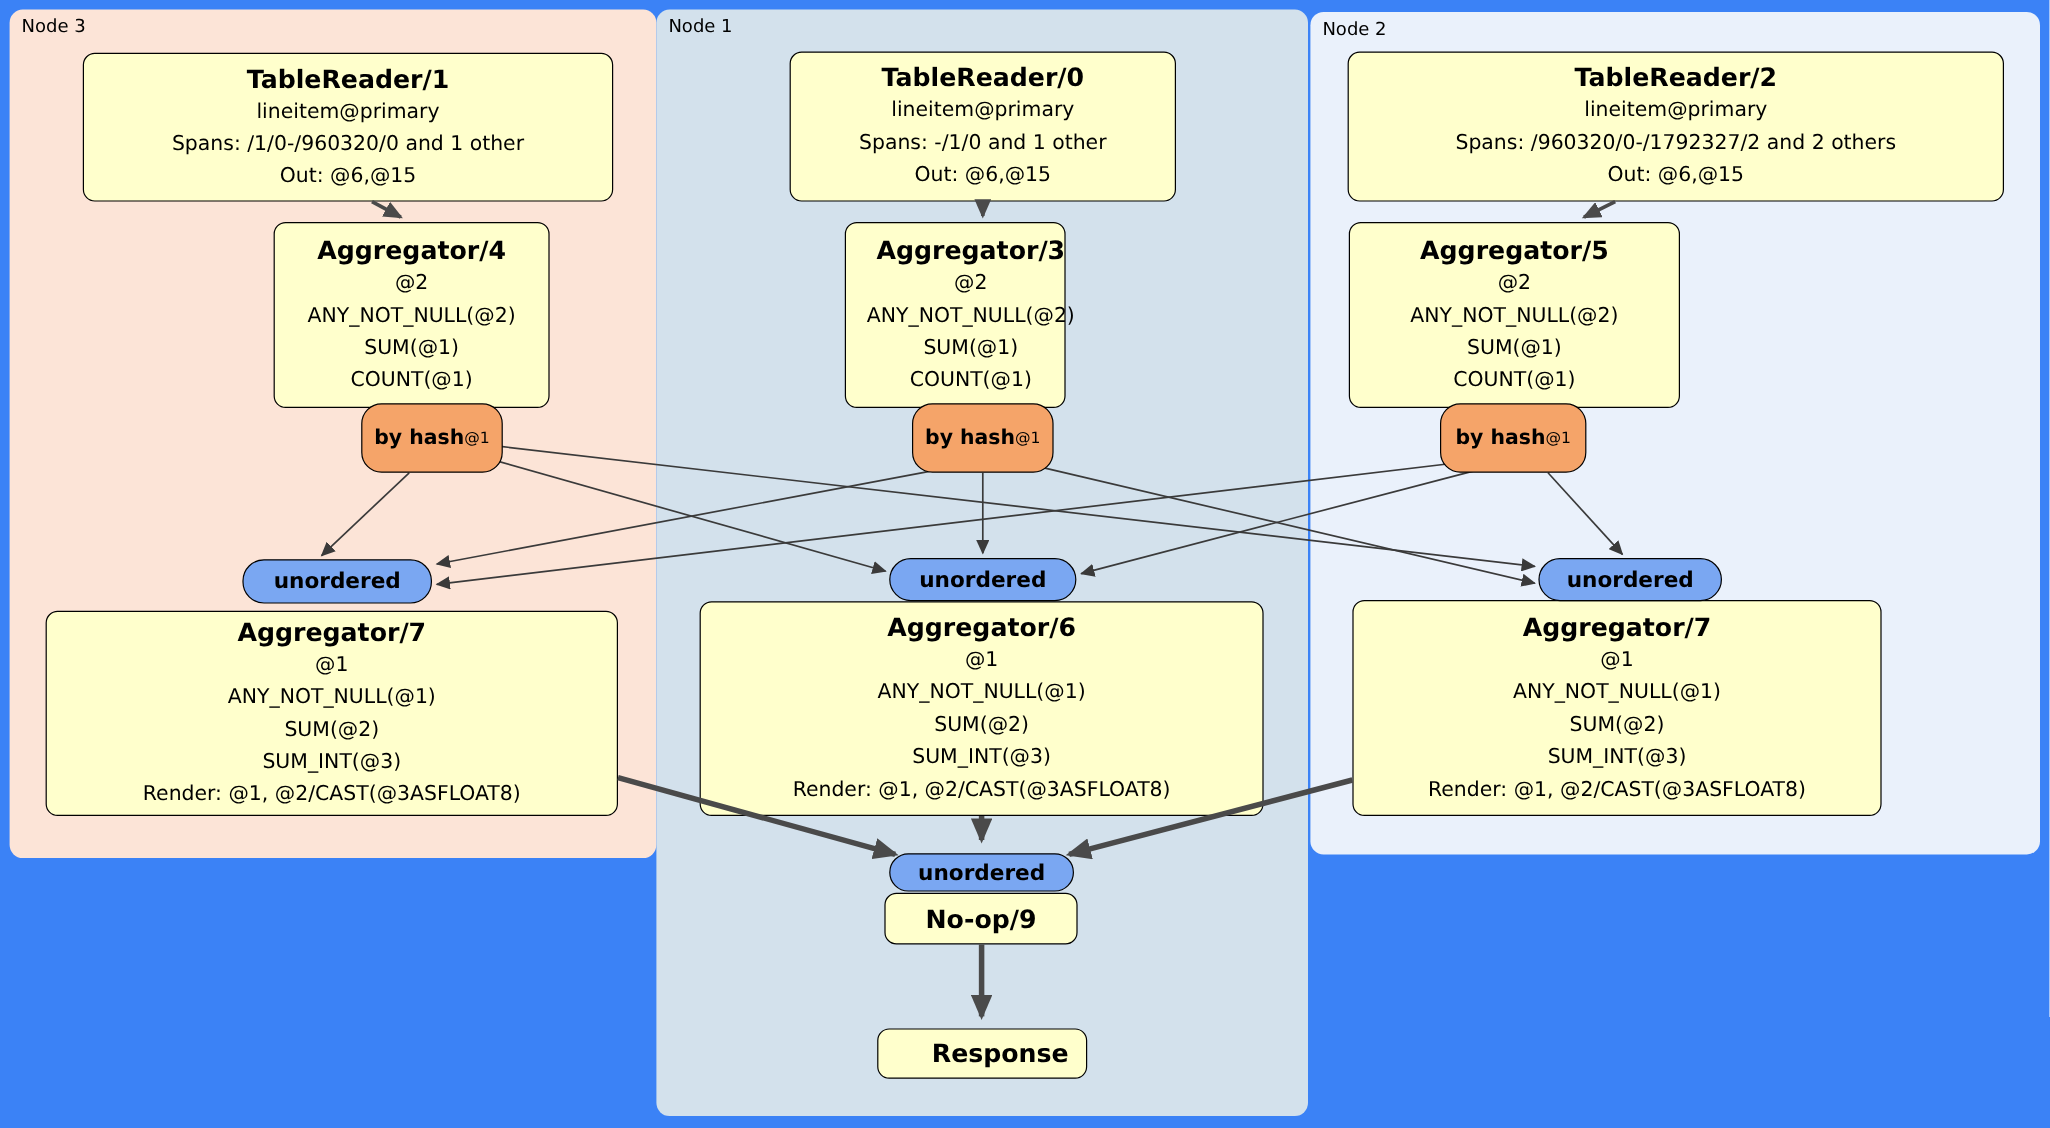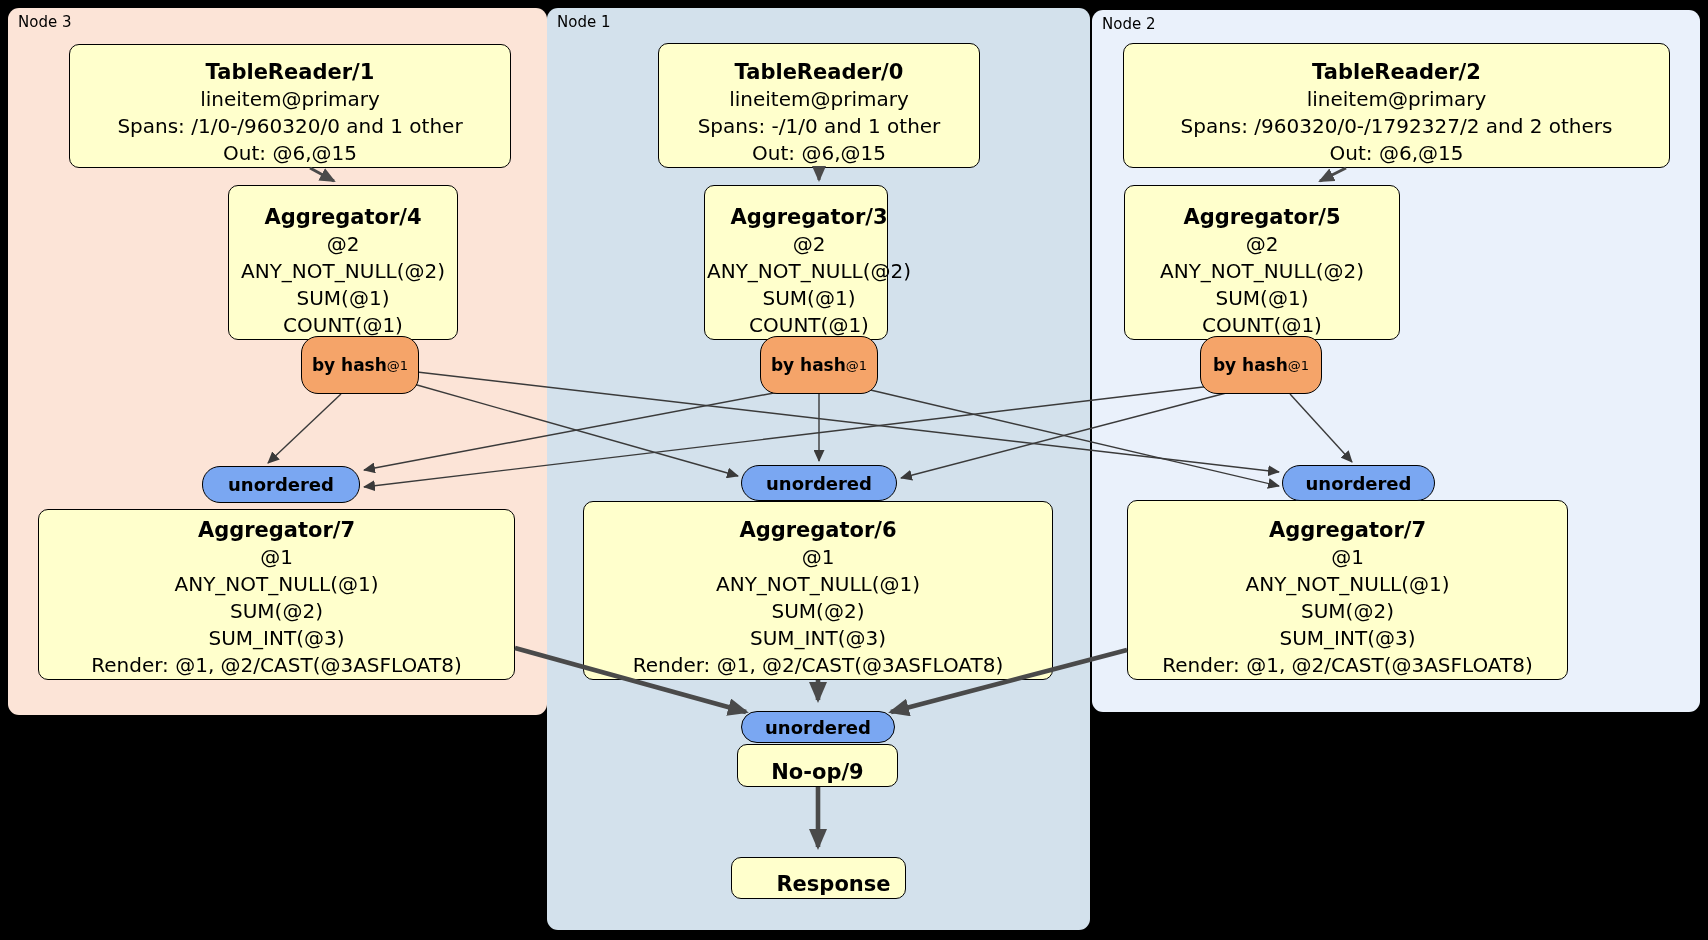--- a/index.html
+++ b/index.html
@@ -1,33 +1,33 @@
 <!DOCTYPE html>
 <html style="--node3-bg: #fce4d7; --node1-bg: #d3e1ec; --node2-bg: #eaf1fb; --box-fill: #ffffcc; --router-fill: #f5a469; --sync-fill: #7aa7f2; --edge-thin: #3a3a3a; --edge-thick: #4a4a4a;"><head>
 <meta charset="utf-8">
 <style>
   html,body{margin:0;padding:0;background:#fff;}
-  .canvas{position:relative;width:1708px;height:940px;background:#000000;
+  .canvas{position:relative;width:1708px;height:940px;background:#3b82f6;
           font-family:"DejaVu Sans","Liberation Sans",sans-serif;overflow:hidden;}
 
   .region{position:absolute;border-radius:11px;z-index:0;}
   .region3{left:8px;top:8px;width:539px;height:707px;background:var(--node3-bg,#fce4d7);}
   .region1{left:547px;top:8px;width:543px;height:922px;background:var(--node1-bg,#d3e1ec);}
   .region2{left:1092px;top:10px;width:608px;height:702px;background:var(--node2-bg,#eaf1fb);}
   .region-label{position:absolute;top:5px;left:10px;font-size:15px;color:#000;}
 
   svg.layer{position:absolute;left:0;top:0;pointer-events:none;}
   .edges-back{z-index:1;}
   .edges-front{z-index:3;}
 
   .pbox{position:absolute;background:var(--box-fill,#ffffcc);border:1.6px solid #000;
-        border-radius:10px;display:flex;flex-direction:column;justify-content:flex-end;
+        border-radius:10px;display:flex;flex-direction:column;justify-content:center;
         align-items:center;text-align:center;z-index:2;box-sizing:border-box;color:#000;}
   .ptitle{font-weight:bold;font-size:21px;line-height:28px;white-space:nowrap;}
-  .pline{font-size:20px;line-height:27px;white-space:nowrap;}
+  .pline{font-size:17px;line-height:27px;white-space:nowrap;}
 
   .tr1{left:69px;top:44px;width:442px;height:124px;}
   .tr0{left:658px;top:43px;width:322px;height:125px;}
   .tr2{left:1123px;top:43px;width:547px;height:125px;}
   .agg4{left:228px;top:185px;width:230px;height:155px;}
   .agg3{left:704px;top:185px;width:184px;height:155px;padding-left:26px;}
   .agg5{left:1124px;top:185px;width:276px;height:155px;}
   .agg7{left:38px;top:509px;width:477px;height:171px;}
   .agg6{left:583px;top:501px;width:470px;height:179px;}
   .agg8{left:1127px;top:500px;width:441px;height:180px;}

